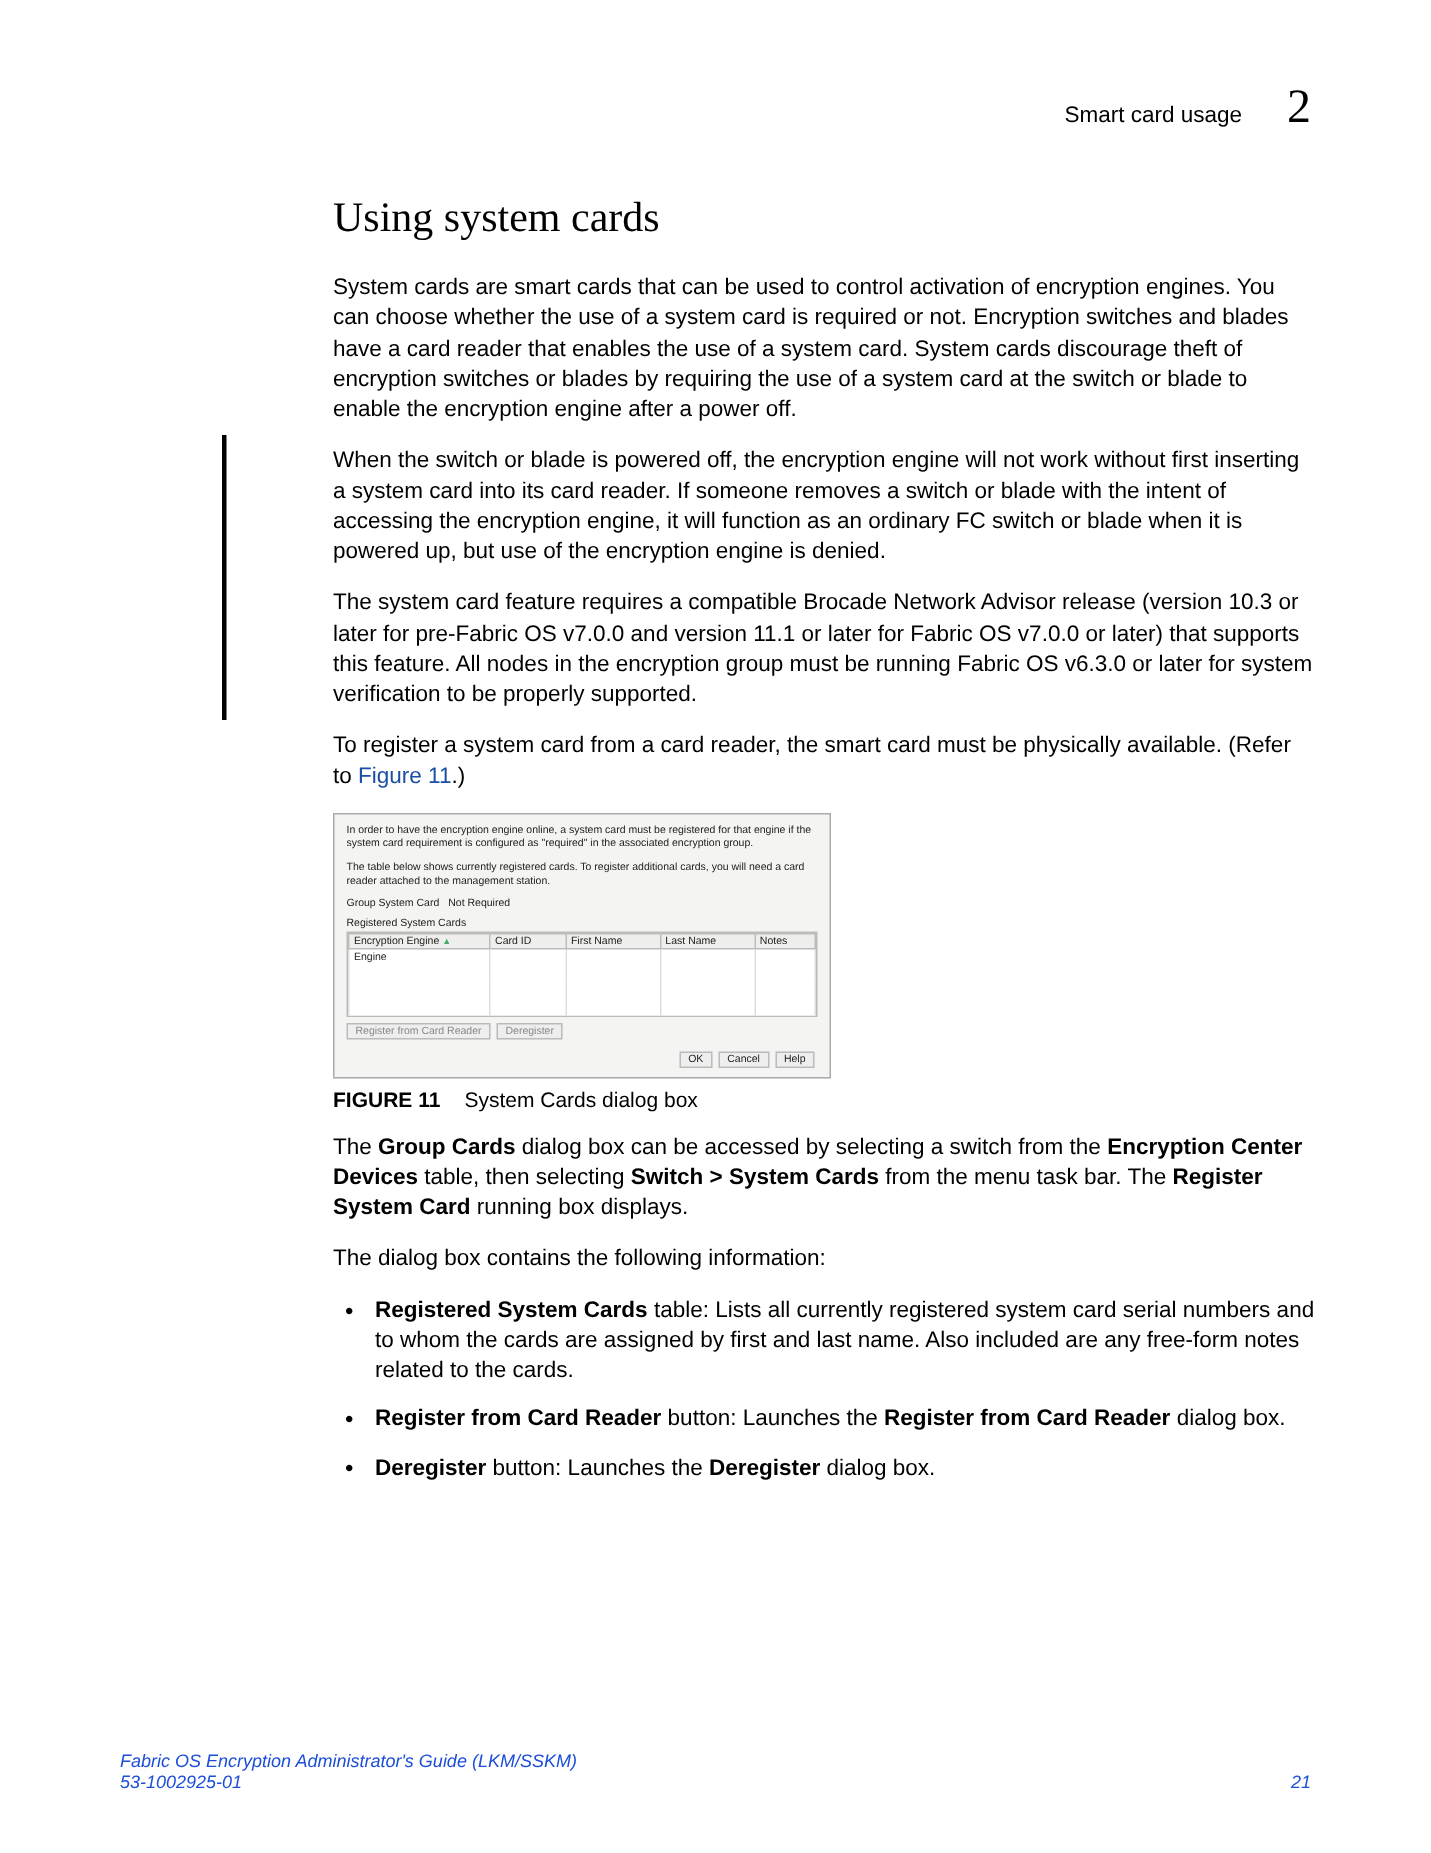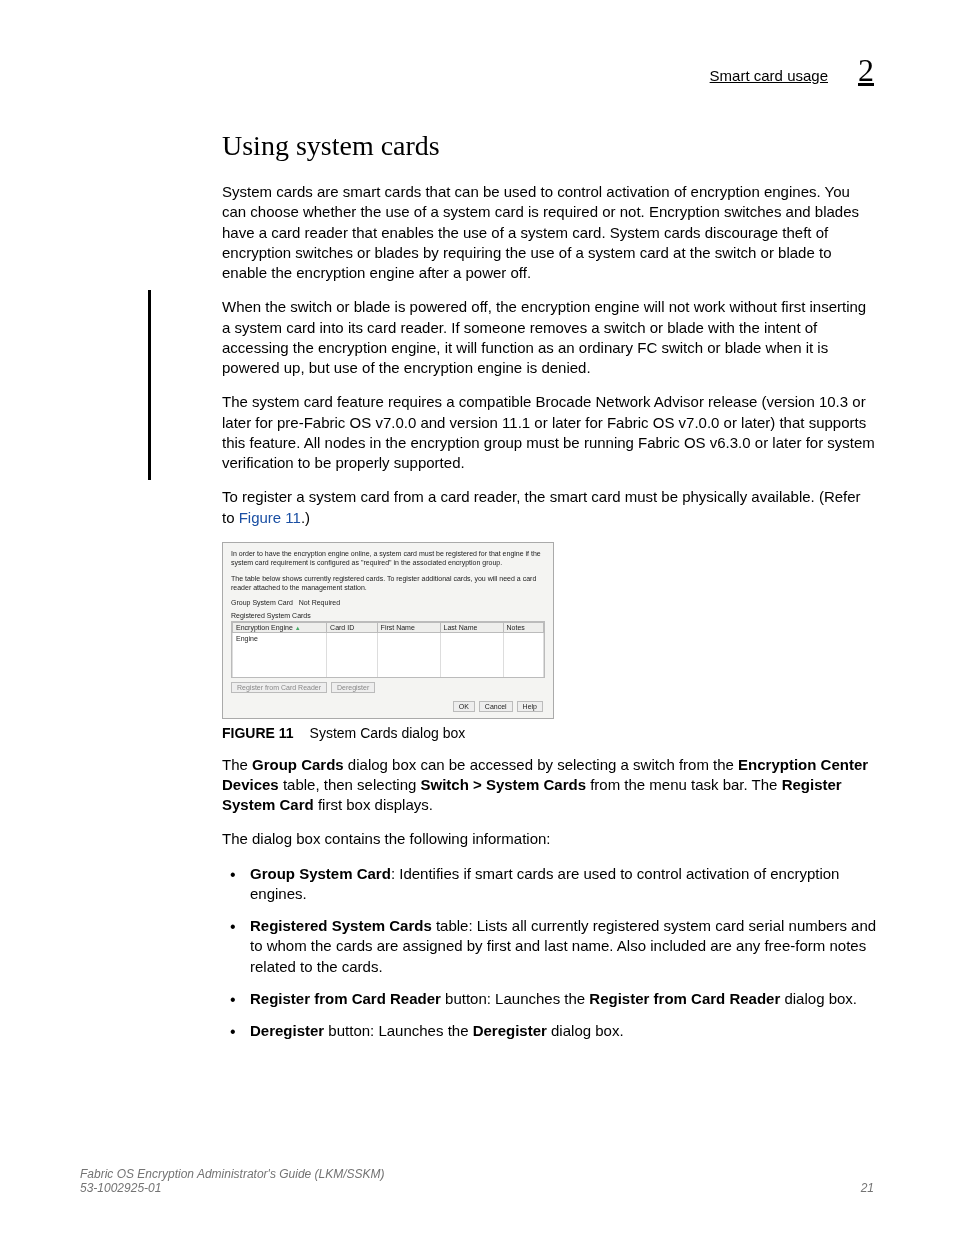--- a/index.html
+++ b/index.html
@@ -1,18 +1,18 @@
 <!DOCTYPE html>
 <html><head>
 <meta charset="utf-8">
 <style>
   @page { size: 954px 1235px; margin: 0; }
   html, body { margin: 0; padding: 0; width: 954px; height: 1235px; background: #fff; font-family: Arial, Helvetica, sans-serif; color: #000; }
   .page { position: relative; width: 954px; height: 1235px; }
-  .header { position: absolute; top: 52px; right: 80px; display: flex; align-items: baseline; gap: 30px; text-decoration: underline; }
+  .header { position: absolute; top: 52px; right: 80px; display: flex; align-items: baseline; gap: 30px; }
   .header .section-name { font-size: 15px; }
   .header .chapter-num { font-family: Georgia, 'Times New Roman', serif; font-weight: 500; font-size: 32px; }
   .content { position: absolute; top: 130px; left: 222px; width: 655px; }
   h1 { font-family: Liberation Serif, serif; font-weight: 400; font-size: 28px; margin: 0 0 20px 0; }
   p { font-size: 15px; line-height: 1.35; margin: 0 0 14px 0; }
   .figure-link { color: #1a4fa3; }
   .revision-bar { position: absolute; left: 148px; top: 290px; width: 3px; height: 190px; background: #000; }
   .figure-caption { font-size: 14px; margin: 6px 0 14px 0; }
   .figure-caption .fc-label { font-weight: 700; text-transform: uppercase; margin-right: 16px; }
   ul.bullets { list-style: none; padding: 0; margin: 0; }
@@ -27,21 +27,21 @@
   .dialog-shot table { width: 100%; border-collapse: collapse; background: #fff; table-layout: fixed; }
   .dialog-shot th { text-align: left; font-weight: 400; border: 1px solid #bbb; padding: 1px 3px; background: #eeeeec; font-size: 7px; }
   .dialog-shot td { border-left: 1px solid #ddd; border-right: 1px solid #ddd; padding: 1px 3px; height: 9px; font-size: 7px; }
   .dialog-shot .tbl-wrap { border: 1px solid #bbb; }
   .dialog-shot .ds-btnrow { margin-top: 4px; }
   .dialog-shot .ds-btn { display: inline-block; border: 1px solid #bbb; background: #eee; padding: 1px 5px; font-size: 7px; margin-right: 2px; color: #888; }
   .dialog-shot .ds-bottom { text-align: right; margin-top: 8px; }
   .dialog-shot .ds-bottom .ds-btn { color: #222; }
   .sort-arrow { font-size: 6px; color: #4a6; margin-left: 2px; }
   
-  .footer { position: absolute; bottom: 40px; left: 80px; right: 80px; display: flex; justify-content: space-between; align-items: flex-end; font-style: italic; font-size: 12px; color: #737373; }
+  .footer { position: absolute; bottom: 40px; left: 80px; right: 80px; display: flex; justify-content: space-between; align-items: flex-end; font-style: italic; font-size: 12px; color: #1d4ed8; }
   .footer .f-right { font-style: italic; text-align: right; }
 </style>
 </head>
 <body>
 
 <div class="page">
 
   <div class="header">
     <span class="section-name">Smart card usage</span>
     <span class="chapter-num">2</span>
@@ -119,29 +119,26 @@
         <span class="ds-btn">Cancel</span>
         <span class="ds-btn">Help</span>
       </div>
     </div>
 
     <div class="figure-caption">
       <span class="fc-label">FIGURE 11</span><span>System Cards dialog box</span>
     </div>
 
     <p>
-      <span>The </span><span class="bold">Group Cards</span><span> dialog box can be accessed by selecting a switch from the </span><span class="bold">Encryption Center Devices</span><span> table, then selecting </span><span class="bold">Switch &gt; System Cards</span><span> from the menu task bar. The </span><span class="bold">Register System Card</span><span> first box displays.</span>
+      <span>The </span><span class="bold">Group Cards</span><span> dialog box can be accessed by selecting a switch from the </span><span class="bold">Encryption Center Devices</span><span> table, then selecting </span><span class="bold">Switch &gt; System Cards</span><span> from the menu task bar. The </span><span class="bold">Register System Card</span><span> running box displays.</span>
     </p>
 
     <p>The dialog box contains the following information:</p>
 
     <ul class="bullets">
-      <li>
-        <span class="bold">Group System Card</span><span>: Identifies if smart cards are used to control activation of encryption engines.</span>
-      </li>
       <li>
         <span class="bold">Registered System Cards</span><span> table: Lists all currently registered system card serial numbers and to whom the cards are assigned by first and last name. Also included are any free-form notes related to the cards.</span>
       </li>
       <li>
         <span class="bold">Register from Card Reader</span><span> button: Launches the </span><span class="bold">Register from Card Reader</span><span> dialog box.</span>
       </li>
       <li>
         <span class="bold">Deregister</span><span> button: Launches the </span><span class="bold">Deregister</span><span> dialog box.</span>
       </li>
     </ul>

